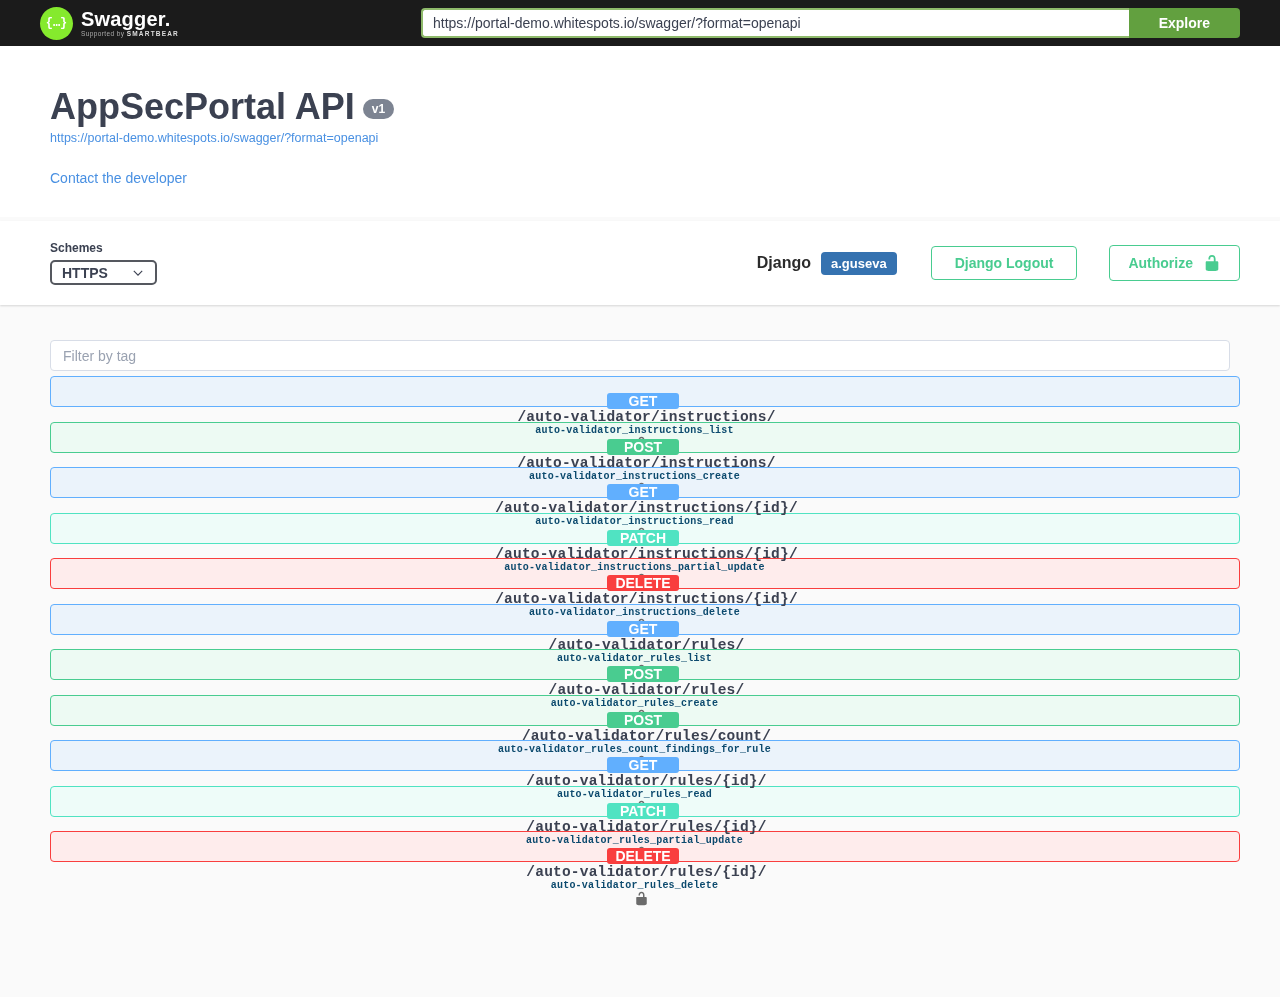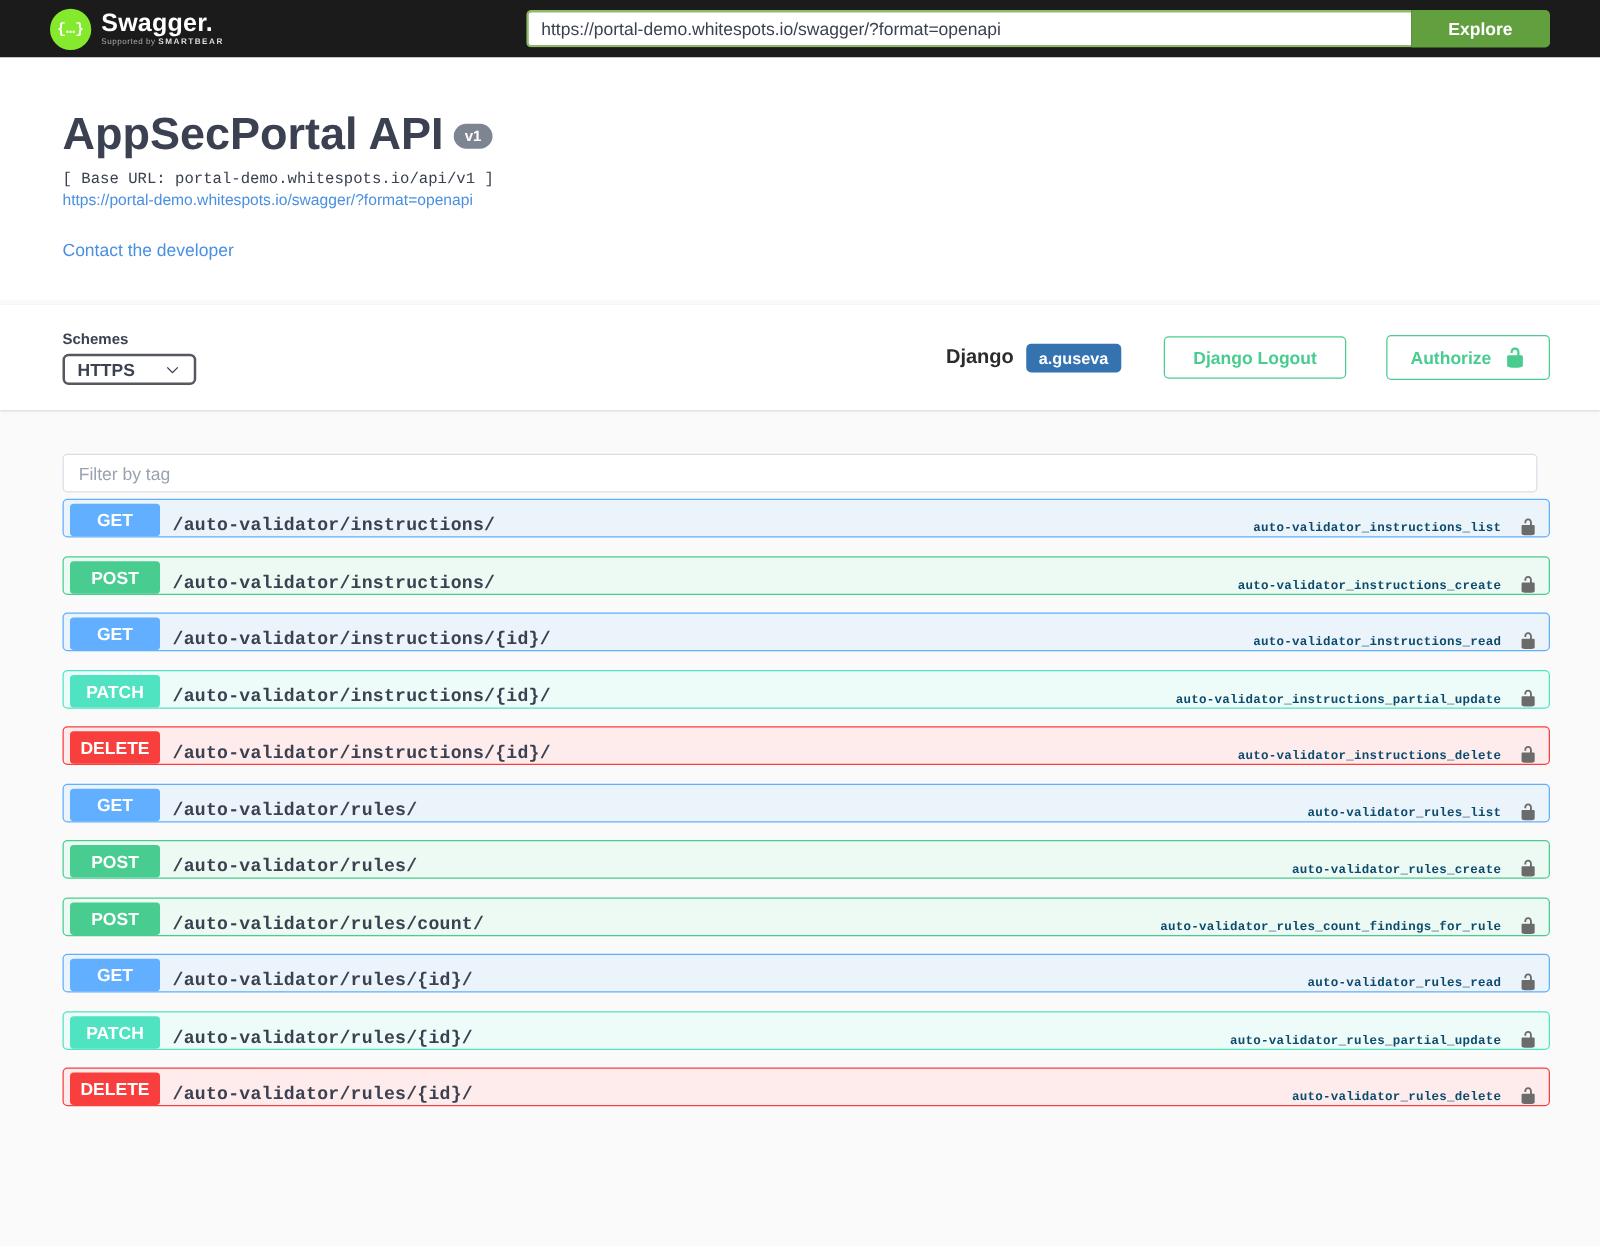--- a/index.html
+++ b/index.html
@@ -66,21 +66,21 @@
     background:#fff; outline:none; }
   .filter-input::placeholder { color:#9aa2b1; }
 
   .tag-header { margin-top:29px; height:44px; background:#f8f8f8;
     border-bottom:1px solid #ebebeb; display:flex; align-items:center;
     justify-content:space-between; padding:0 25px 0 10px; cursor:pointer; }
   .tag-title { font-size:24px; font-weight:600; color:#3b4151; }
 
   .endpoint-list { margin-top:5px; }
   .opblock { height:31px; border-radius:4px; border:1px solid; margin-bottom:14.5px;
-    display:flex; align-items:flex-end; padding:16px 9px 0 2px; cursor:pointer; }
+    display:flex; align-items:center; padding:16px 9px 0 2px; cursor:pointer;flex-direction:column; }
   .opblock .method-badge { min-width:72px; height:26px; border-radius:3px;
     color:#fff; font-weight:bold; font-size:14px; display:flex;
     align-items:center; justify-content:center; margin-left:3px; }
   .opblock .path { font-family:"Liberation Mono", monospace; font-weight:bold;
     font-size:14.5px; color:#3b4151; margin-left:10px; letter-spacing:.2px; }
   .opblock .spacer { flex:1; }
   .opblock .op-id { font-family:"Liberation Mono", monospace; font-weight:bold;
     font-size:10px; color:#0c4a6e; margin-right:14px; letter-spacing:.2px; }
   .lock-btn { background:none; border:none; cursor:pointer; display:flex;
     align-items:center; padding:0; }
@@ -108,21 +108,20 @@
     </div>
   </div>
   <div class="url-wrap">
     <input class="url-input" value="https://portal-demo.whitespots.io/swagger/?format=openapi" style="">
     <button class="explore-btn">Explore</button>
   </div>
 </div>
 
 <div class="info-section">
   <h1 class="api-title">AppSecPortal API</h1><span class="version-badge">v1</span>
-  <div class="base-url">[ Base URL: portal-demo.whitespots.io/api/v1 ]</div>
   <a class="spec-link" href="#">https://portal-demo.whitespots.io/swagger/?format=openapi</a>
   <a class="contact-link" href="#">Contact the developer</a>
 </div>
 
 <div class="scheme-bar">
   <div class="schemes">
     <span class="schemes-label">Schemes</span>
     <div class="scheme-select">
       <span>HTTPS</span>
       <svg width="14" height="14" viewBox="0 0 20 20">

